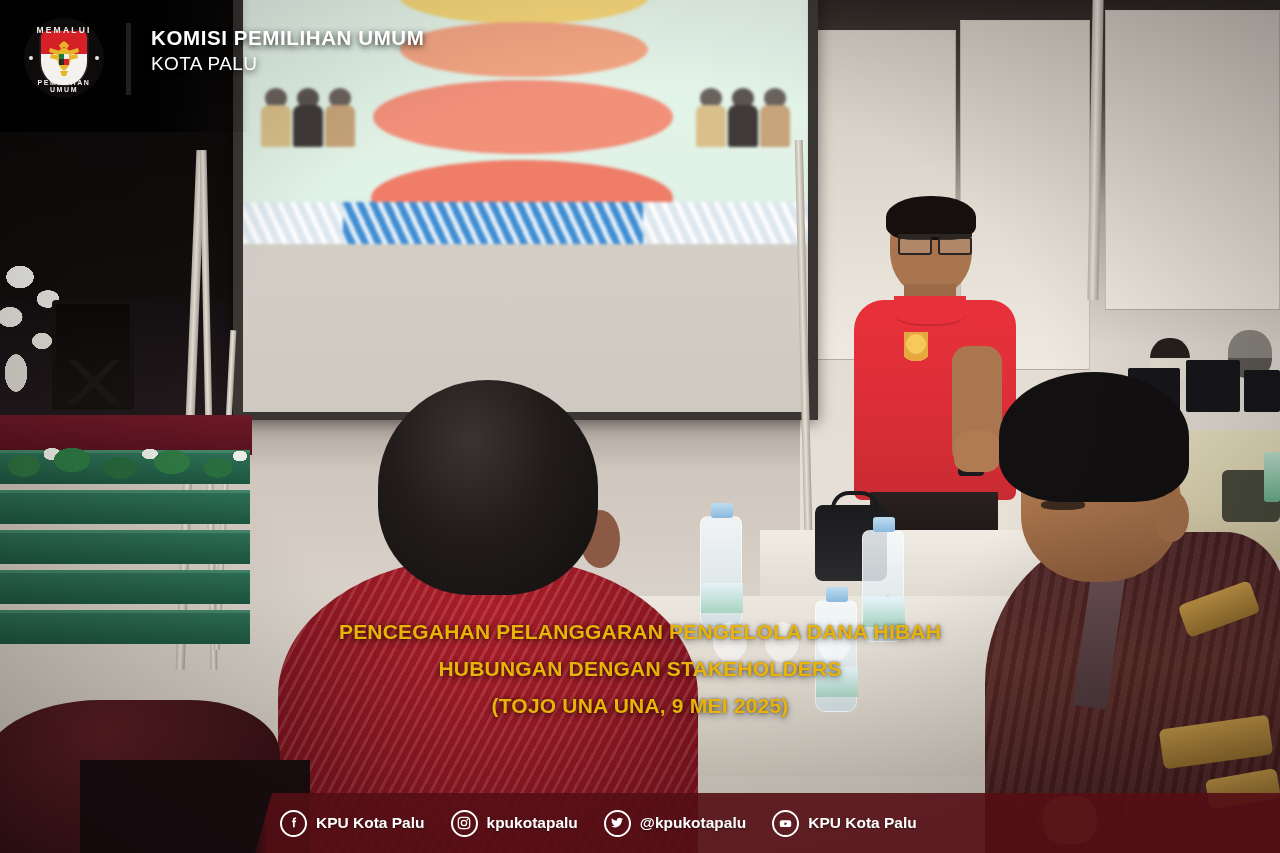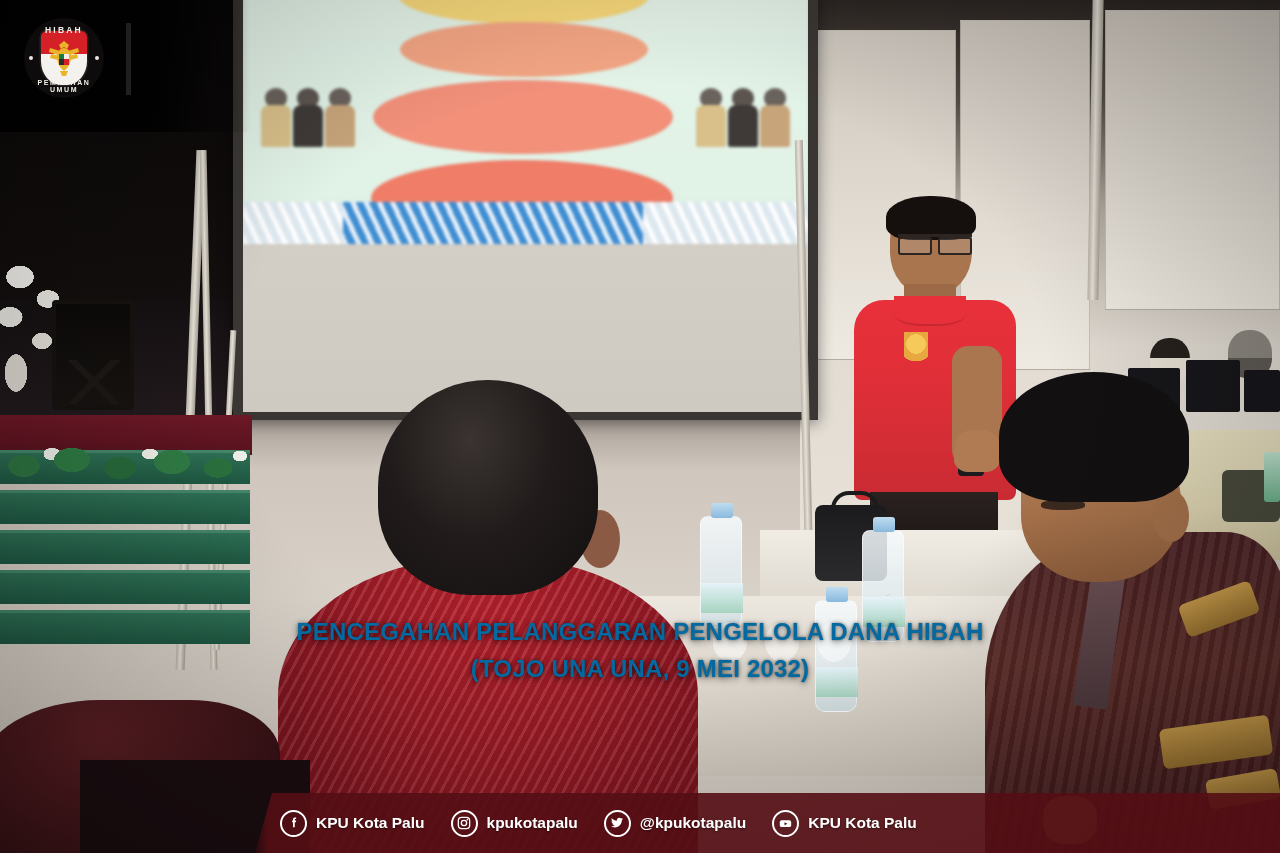--- a/index.html
+++ b/index.html
@@ -415,21 +415,21 @@
     color:#ffffff; font-weight:400; font-size:19px; letter-spacing:.4px; margin-top:3px;
     text-shadow:0 2px 6px rgba(0,0,0,.85);
   }
 
   
   .title-block {
     position:absolute; left:0; right:0; top:613px;
     text-align:center; padding:0 60px;
   }
   .title-line {
-    color:#0369a1; font-weight:700; font-size:24px; line-height:37px;
+    color:#eab308; font-weight:700; font-size:21px; line-height:37px;
     letter-spacing:.2px;
     text-shadow:0 2px 7px rgba(0,0,0,.55), 0 0 3px rgba(0,0,0,.45);
     white-space:nowrap;
   }
 
   
   .footer {
     position:absolute; left:0; bottom:0; width:1280px; height:60px;
   }
   .footer-bg {
@@ -616,35 +616,38 @@
             <path d="M18 9 C22 9 25 13 25 18 C25 24 22 29 18 32 C14 29 11 24 11 18 C11 13 14 9 18 9 Z" fill="#e8b529"></path>
             <rect x="13" y="15" width="10" height="11" fill="#f2efe9"></rect>
             <path d="M13 15 h5 v5 h-5 z" fill="#1d7a3d"></path>
             <path d="M18 20 h5 v6 h-5 z" fill="#d52027"></path>
             <path d="M13 20 h5 v6 h-5 z" fill="#2b2b2b"></path>
             <path d="M18 15 h5 v5 h-5 z" fill="#f2efe9"></path>
             <path d="M14 32 L22 32 L20 37 L16 37 Z" fill="#e8b529"></path>
           </svg>
         </div>
       </div>
-      <div class="logo-word-top">HIBAH</div>
+      <div class="logo-word-top">MEMALUI</div>
       <div class="logo-dot l"></div>
       <div class="logo-dot r"></div>
       <div class="logo-word-bottom">PEMILIHAN UMUM</div>
     </div>
 
     <div class="header-divider"></div>
 
     <div class="header-text">
+      <div class="org-name">KOMISI PEMILIHAN UMUM</div>
+      <div class="org-city">KOTA PALU</div>
     </div>
   </div>
 
   <div class="title-block">
     <div class="title-line">PENCEGAHAN PELANGGARAN PENGELOLA DANA HIBAH</div>
-    <div class="title-line">(TOJO UNA UNA, 9 MEI 2032)</div>
+    <div class="title-line">HUBUNGAN DENGAN STAKEHOLDERS</div>
+    <div class="title-line">(TOJO UNA UNA, 9 MEI 2025)</div>
   </div>
 
   <div class="footer">
     <div class="footer-bg"></div>
     <div class="footer-items">
 
 
       <div class="f-item">
         <span class="f-icon">
           <svg width="16" height="16" viewBox="0 0 24 24" fill="#fff">

